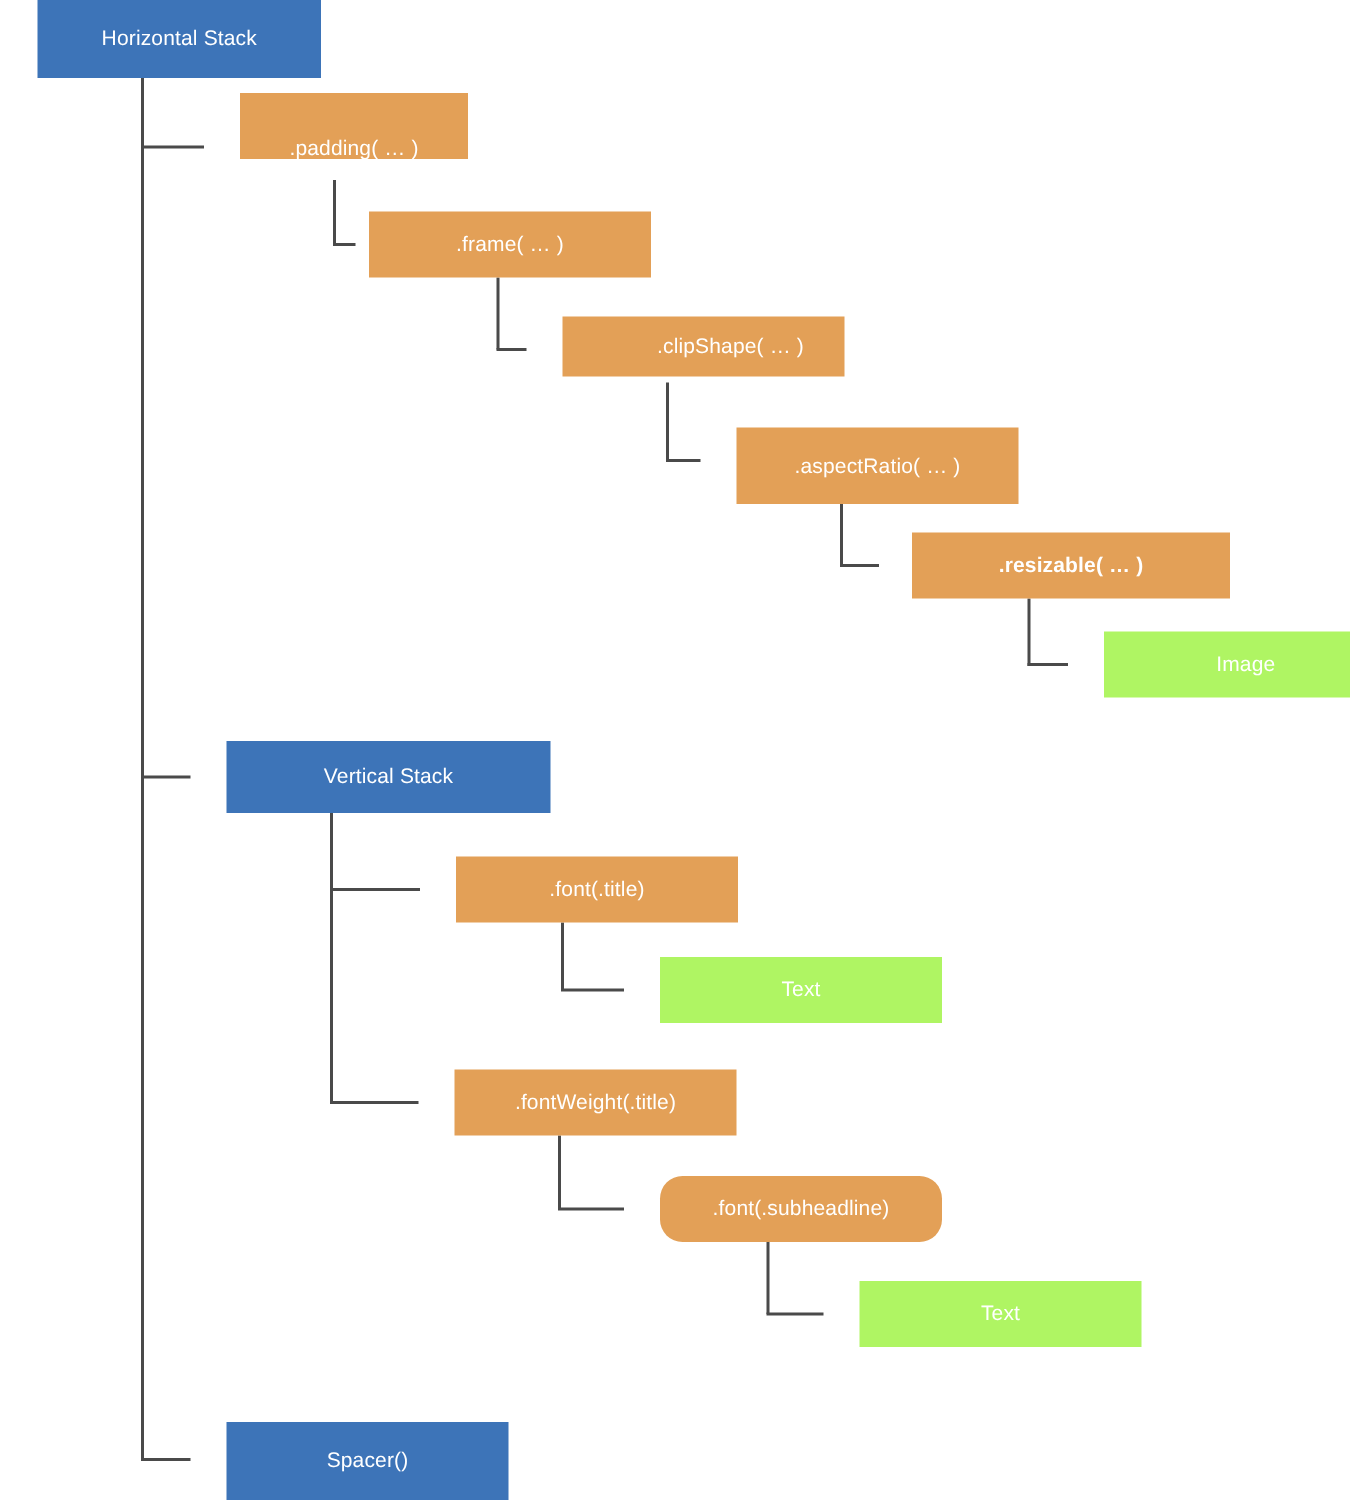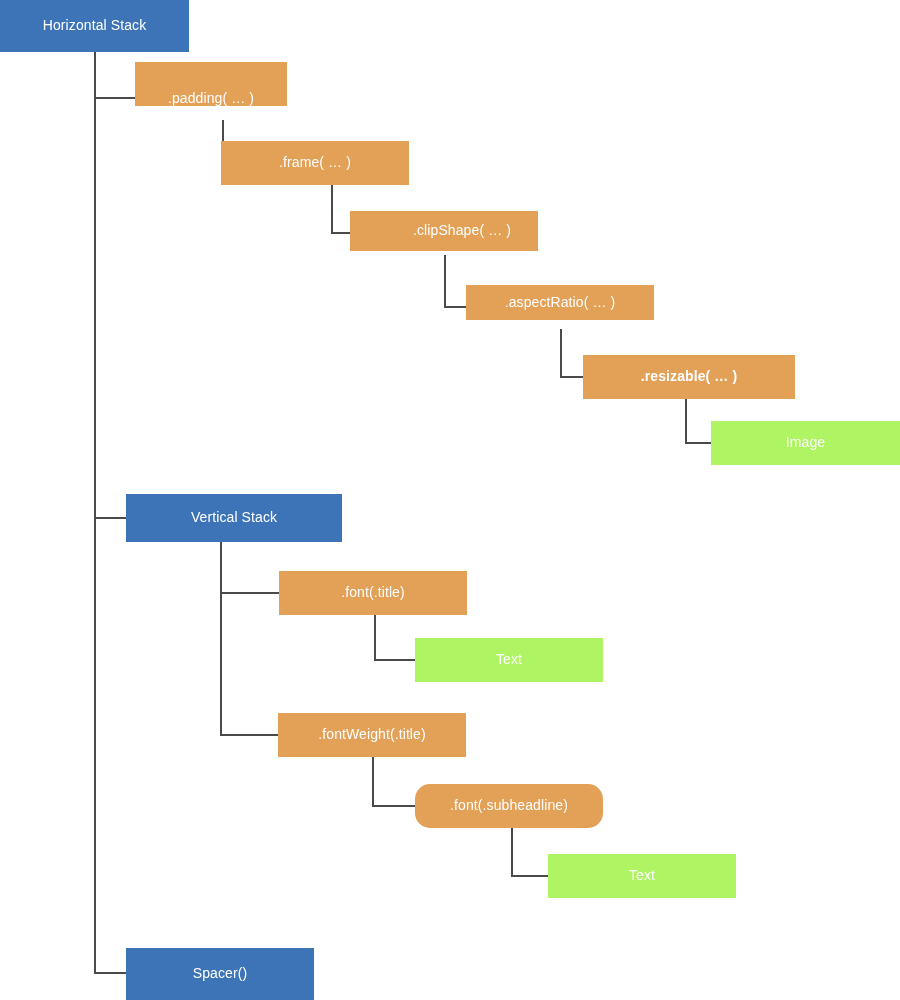--- a/index.html
+++ b/index.html
@@ -20,20 +20,21 @@
     display: flex;
     align-items: center;
     justify-content: center;
     color: #ffffff;
     font-size: 14px;
     letter-spacing: 0.1px;
     box-sizing: border-box;
     text-align: center;
     line-height: 1.1;
     user-select: none;
+    margin-left: 25px;
   }
   .node.blue   { background: #3D74B8; }
   .node.orange { background: #E3A057; }
   .node.green  { background: #AFF563; text-align: center; }
   .edge {
     position: absolute;
     background: #4a4a4a;
   }
   .edge.v { width: 2px; }
   .edge.h { height: 2px; }
@@ -73,21 +74,21 @@
       </div>
       <div class="node orange" style="left: 135px; top: 62px; width: 152px; height: 44px; align-items: flex-end;">
         <span>.padding( … )</span>
       </div>
       <div class="node orange" style="left: 221px; top: 141px; width: 188px; height: 44px;">
         <span>.frame( … )</span>
       </div>
       <div class="node orange" style="left: 350px; top: 211px; width: 188px; height: 40px; padding-left: 36px;">
         <span>.clipShape( … )</span>
       </div>
-      <div class="node orange" style="left: 466px; top: 285px; width: 188px; height: 35px;">
+      <div class="node orange" style="left: 466px; top: 285px; width: 188px; height: 51px;">
         <span>.aspectRatio( … )</span>
       </div>
       <div class="node orange" style="left: 583px; top: 355px; width: 212px; height: 44px; font-weight: bold;">
         <span>.resizable( … )</span>
       </div>
       <div class="node green" style="left: 711px; top: 421px; width: 189px; height: 44px;">
         <span>Image</span>
       </div>
       <div class="node blue" style="left: 126px; top: 494px; width: 216px; height: 48px;">
         <span>Vertical Stack</span>

